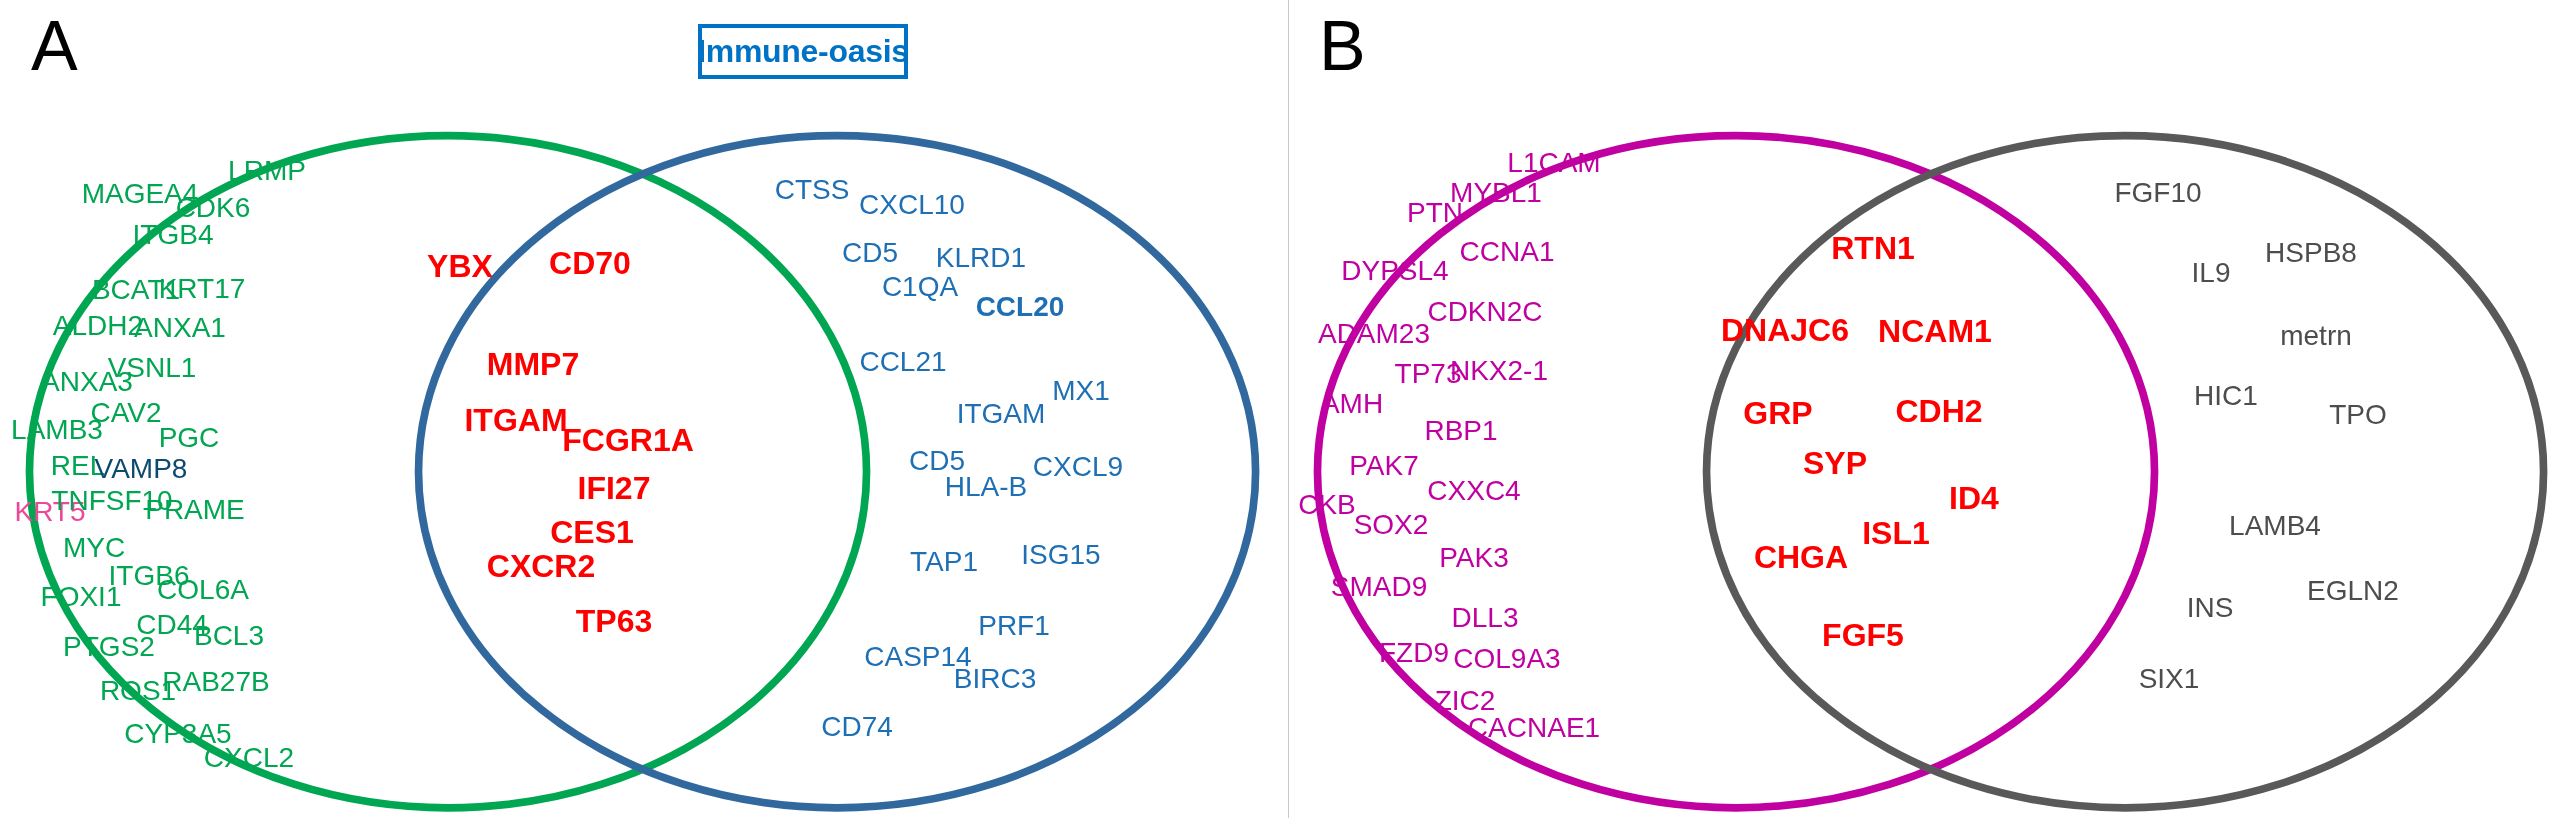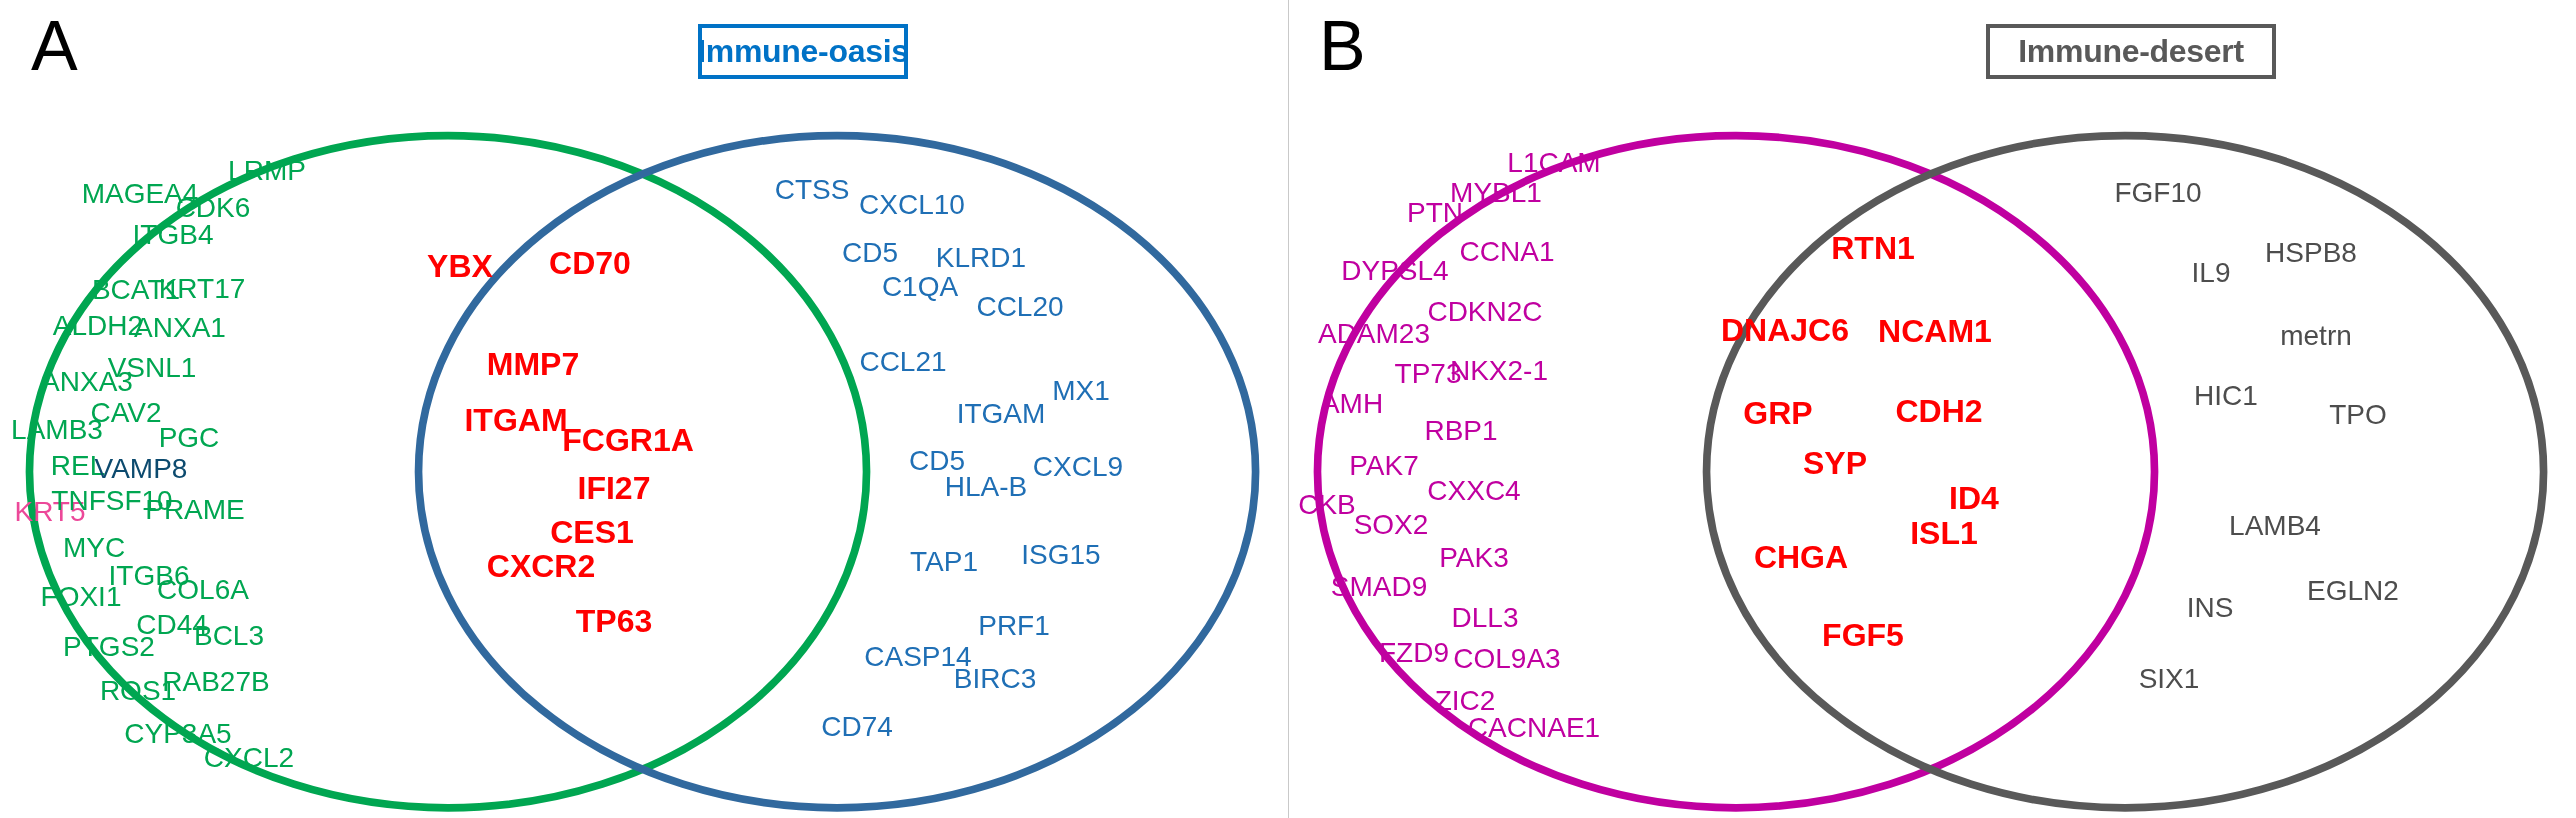--- a/index.html
+++ b/index.html
@@ -128,21 +128,21 @@
         <div class="gene plain" style="left: 216px; top: 682px; color: rgb(0, 166, 81);">RAB27B</div>
         <div class="gene plain" style="left: 178px; top: 734px; color: rgb(0, 166, 81);">CYP3A5</div>
         <div class="gene plain" style="left: 249px; top: 758px; color: rgb(0, 166, 81);">CXCL2</div>
       </div>
     <div class="gene-layer">
         <div class="gene plain" style="left: 812px; top: 190px; color: rgb(31, 111, 181);">CTSS</div>
         <div class="gene plain" style="left: 912px; top: 205px; color: rgb(31, 111, 181);">CXCL10</div>
         <div class="gene plain" style="left: 870px; top: 253px; color: rgb(31, 111, 181);">CD5</div>
         <div class="gene plain" style="left: 981px; top: 258px; color: rgb(31, 111, 181);">KLRD1</div>
         <div class="gene plain" style="left: 920px; top: 287px; color: rgb(31, 111, 181);">C1QA</div>
-        <div class="gene plain" style="left: 1020px; top: 307px; color: rgb(31, 111, 181);">CCL20</div>
+        <div class="gene plain" style="left: 1020px; top: 307px; color: rgb(31, 111, 181); font-weight: bold;">CCL20</div>
         <div class="gene plain" style="left: 903px; top: 362px; color: rgb(31, 111, 181);">CCL21</div>
         <div class="gene plain" style="left: 1081px; top: 391px; color: rgb(31, 111, 181);">MX1</div>
         <div class="gene plain" style="left: 1001px; top: 414px; color: rgb(31, 111, 181);">ITGAM</div>
         <div class="gene plain" style="left: 937px; top: 461px; color: rgb(31, 111, 181);">CD5</div>
         <div class="gene plain" style="left: 1078px; top: 467px; color: rgb(31, 111, 181);">CXCL9</div>
         <div class="gene plain" style="left: 986px; top: 487px; color: rgb(31, 111, 181);">HLA-B</div>
         <div class="gene plain" style="left: 1061px; top: 555px; color: rgb(31, 111, 181);">ISG15</div>
         <div class="gene plain" style="left: 944px; top: 562px; color: rgb(31, 111, 181);">TAP1</div>
         <div class="gene plain" style="left: 1014px; top: 626px; color: rgb(31, 111, 181);">PRF1</div>
         <div class="gene plain" style="left: 918px; top: 657px; color: rgb(31, 111, 181);">CASP14</div>
@@ -167,24 +167,20 @@
   <div class="panel" id="panel-b">
 
     <svg class="venn-svg" viewBox="0 0 2185 1389" preserveAspectRatio="none">
       <ellipse cx="760" cy="800" rx="710" ry="570" fill="none" stroke="#c000a0" stroke-width="13"></ellipse>
       <ellipse cx="1420" cy="800" rx="710" ry="570" fill="none" stroke="#595959" stroke-width="13"></ellipse>
     </svg>
 
     <div class="panel-letter" style="left:31px; top:10.6px;">B</div>
 
 
-    <div class="set-label" style="left:698px; top:23.6px; width:290px; height:55px; font-size:32px;
-                color:#595959; border-color:#595959;">
-      <span>Immune-desert</span>
-    </div>
 
     <div class="gene-layer">
         <div class="gene plain" style="left: 266px; top: 163px; color: rgb(192, 0, 160);">L1CAM</div>
         <div class="gene plain" style="left: 208px; top: 193px; color: rgb(192, 0, 160);">MYBL1</div>
         <div class="gene plain" style="left: 147px; top: 213px; color: rgb(192, 0, 160);">PTN</div>
         <div class="gene plain" style="left: 219px; top: 252px; color: rgb(192, 0, 160);">CCNA1</div>
         <div class="gene plain" style="left: 107px; top: 271px; color: rgb(192, 0, 160);">DYPSL4</div>
         <div class="gene plain" style="left: 197px; top: 312px; color: rgb(192, 0, 160);">CDKN2C</div>
         <div class="gene plain" style="left: 86px; top: 334px; color: rgb(192, 0, 160);">ADAM23</div>
         <div class="gene plain" style="left: 140px; top: 374px; color: rgb(192, 0, 160);">TP73</div>
@@ -216,20 +212,20 @@
         <div class="gene plain" style="left: 881px; top: 679px; color: rgb(77, 77, 77);">SIX1</div>
       </div>
     <div class="gene-layer">
         <div class="gene shared" style="left: 585px; top: 248px; color: rgb(255, 0, 0);">RTN1</div>
         <div class="gene shared" style="left: 497px; top: 330px; color: rgb(255, 0, 0);">DNAJC6</div>
         <div class="gene shared" style="left: 647px; top: 331px; color: rgb(255, 0, 0);">NCAM1</div>
         <div class="gene shared" style="left: 490px; top: 413px; color: rgb(255, 0, 0);">GRP</div>
         <div class="gene shared" style="left: 651px; top: 411px; color: rgb(255, 0, 0);">CDH2</div>
         <div class="gene shared" style="left: 547px; top: 463px; color: rgb(255, 0, 0);">SYP</div>
         <div class="gene shared" style="left: 686px; top: 498px; color: rgb(255, 0, 0);">ID4</div>
-        <div class="gene shared" style="left: 608px; top: 533px; color: rgb(255, 0, 0); margin-left: 48px;">ISL1</div>
+        <div class="gene shared" style="left: 608px; top: 533px; color: rgb(255, 0, 0);">ISL1</div>
         <div class="gene shared" style="left: 513px; top: 557px; color: rgb(255, 0, 0);">CHGA</div>
         <div class="gene shared" style="left: 575px; top: 635px; color: rgb(255, 0, 0);">FGF5</div>
       </div>
   </div>
 
 </div>
 
 
 </body></html>

